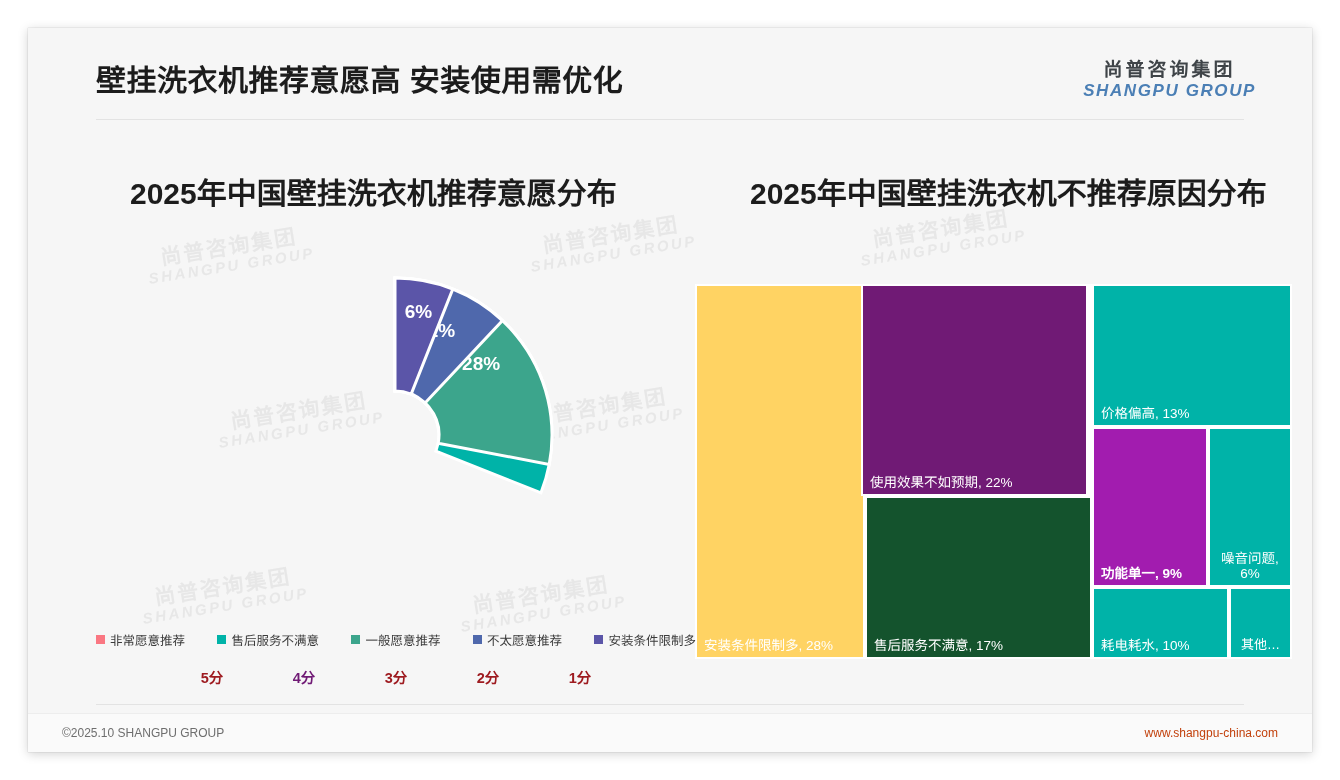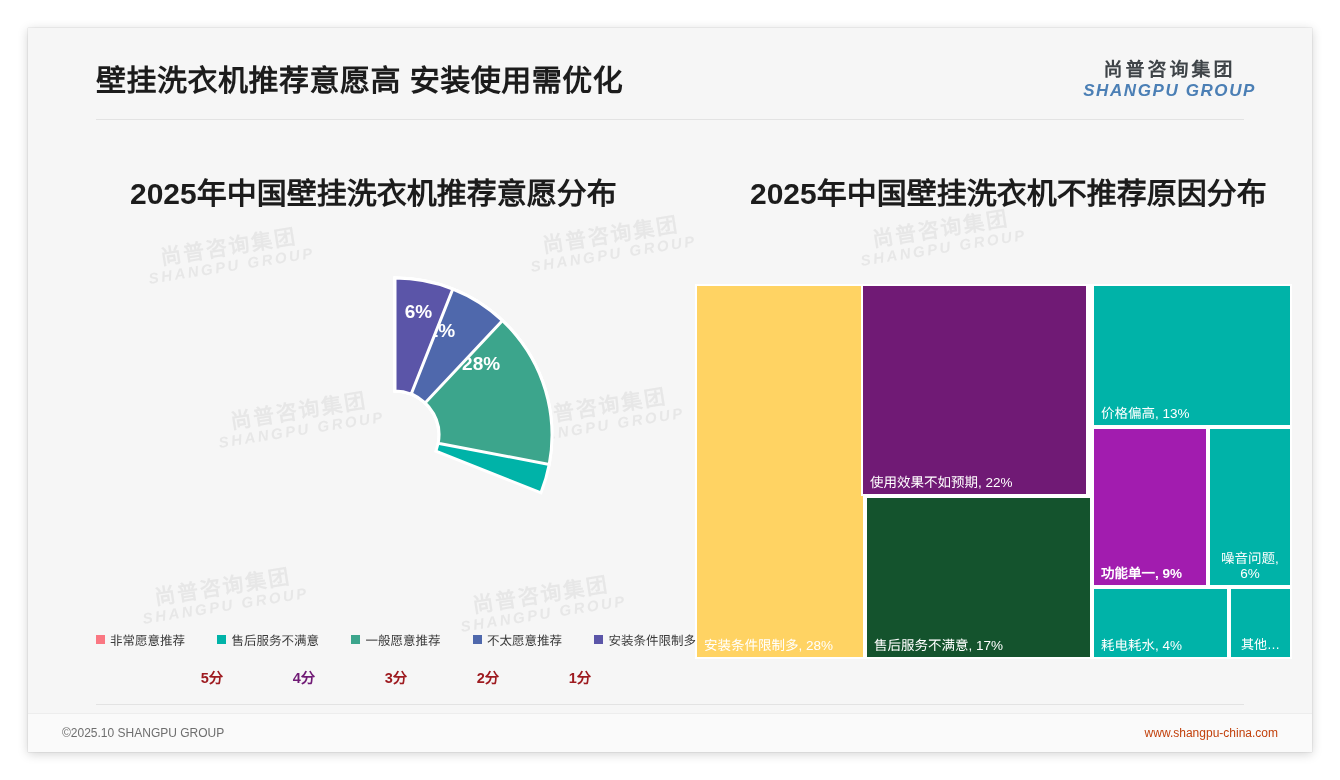--- a/index.html
+++ b/index.html
@@ -353,21 +353,21 @@
       <div class="tile" style="left: 397px; top: 0px; width: 200px; height: 143px; background: rgb(0, 179, 168);">
         <div class="tile-label">价格偏高, 13%</div>
       </div>
       <div class="tile" style="left: 397px; top: 143px; width: 116px; height: 160px; background: #a21caf; font-weight: bold;">
         <div class="tile-label">功能单一, 9%</div>
       </div>
       <div class="tile" style="left: 513px; top: 143px; width: 84px; height: 160px; background: rgb(0, 179, 168);">
         <div class="tile-label center">噪音问题, 6%</div>
       </div>
       <div class="tile" style="left: 397px; top: 303px; width: 137px; height: 72px; background: rgb(0, 179, 168);">
-        <div class="tile-label">耗电耗水, 4%</div>
+        <div class="tile-label">耗电耗水, 10%</div>
       </div>
       <div class="tile" style="left: 534px; top: 303px; width: 63px; height: 72px; background: rgb(0, 179, 168);">
         <div class="tile-label center" style="font-size: 13px;">其他…</div>
       </div>
     </div>
 
   <div class="footnote">样本：壁挂洗衣机行业市场调研样本量N=1331，于2025年8月通过尚普咨询调研获得</div>
 
   <div class="footbar">
     <div class="footbar-left">©2025.10 SHANGPU GROUP</div>

